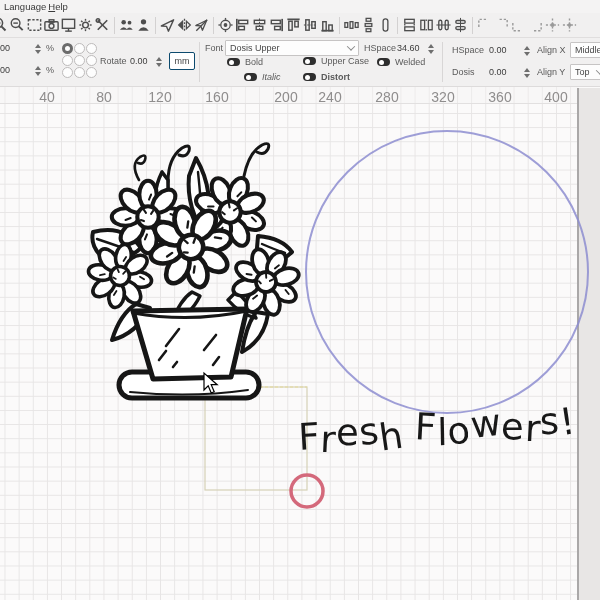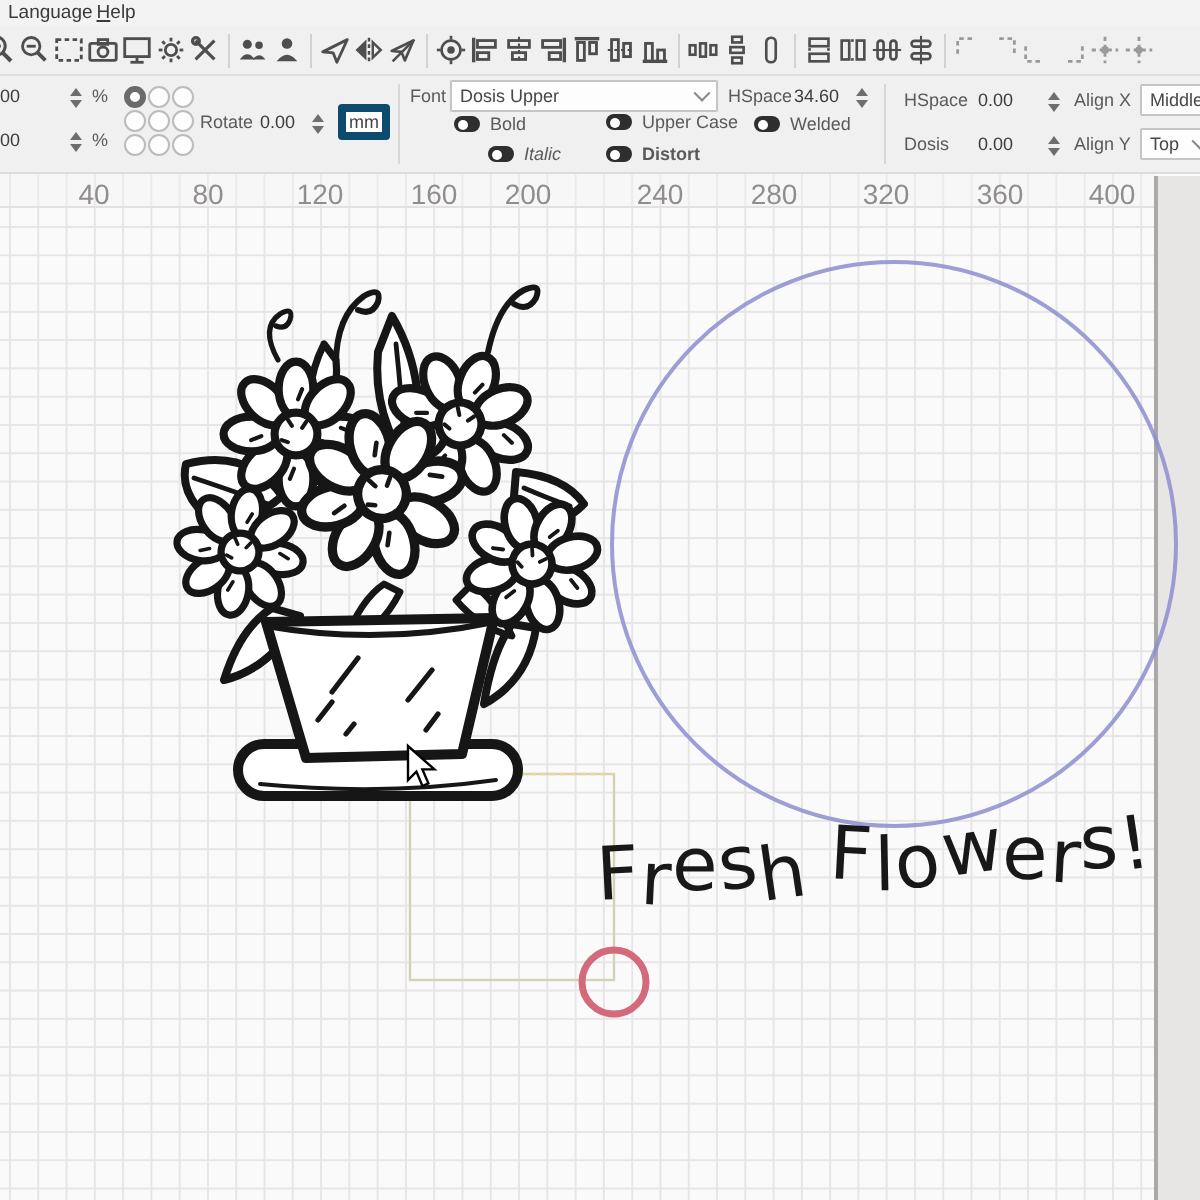--- a/index.html
+++ b/index.html
@@ -28,21 +28,21 @@
     background:#f1f0f0; border-bottom:1px solid #dddbdb; font-size:9px; color:#5a5a5a; }
   .abs { position:absolute; }
   .val { color:#3c3c3c; }
   .spin { display:flex; flex-direction:column; align-items:center; gap:2px; }
   .spin i { display:block; width:0; height:0; border-left:3px solid transparent; border-right:3px solid transparent; }
   .spin .up { border-bottom:4px solid #6e6e6e; }
   .spin .dn { border-top:4px solid #6e6e6e; }
   .anchor-grid { display:grid; grid-template-columns:repeat(3,12px); grid-template-rows:repeat(3,12px); }
   .anchor-grid b { width:11px; height:11px; border-radius:50%; border:1.4px solid #bdbbbb; background:#fdfdfd; }
   .anchor-grid b.sel { border:3px solid #6b6b6b; }
-  .btn-mm { width:26px; height:18px; background:#fff; border:4px solid #0c4a6e; border-radius:2px;
+  .btn-mm { width:26px; height:18px; background:#fff; border:1px solid #0c4a6e; border-radius:2px;
     display:flex; align-items:center; justify-content:center; color:#444; font-size:9px; }
   .dropdown { height:16px; background:#fdfdfd; border:1px solid #c6c4c4; border-radius:1px;
     display:flex; align-items:center; padding:0 4px; color:#474747; }
   .dropdown .chev { margin-left:auto; width:6px; height:6px; border-right:1.3px solid #8a8a8a;
     border-bottom:1.3px solid #8a8a8a; transform:rotate(45deg) translate(-1px,-1px); }
   .tog { width:13px; height:8px; border-radius:4px; background:#2e2e2e; position:relative; flex:0 0 auto; }
   .tog::before { content:''; position:absolute; left:1.5px; top:1.5px; width:5px; height:5px;
     border-radius:50%; background:#fff; }
   .trow { display:flex; align-items:center; gap:5px;margin-left:16px; }
   .sep2 { position:absolute; width:1px; background:#d8d6d6; top:4px; bottom:4px; }
@@ -400,21 +400,21 @@
     <span>Top</span>
       <span class="chev"></span>
   </div>
 </div>
 
 <div class="ruler">
   <span style="left:27px">40</span>
   <span style="left:84px">80</span>
   <span style="left:140px">120</span>
   <span style="left:197px">160</span>
-  <span style="left:244px">200</span>
+  <span style="left:266px">200</span>
   <span style="left:310px">240</span>
   <span style="left:367px">280</span>
   <span style="left:423px">320</span>
   <span style="left:480px">360</span>
   <span style="left:536px">400</span>
 </div>
 
 <div class="canvas"></div>
 <div class="work-edge"></div>
 <div class="outside"></div>

